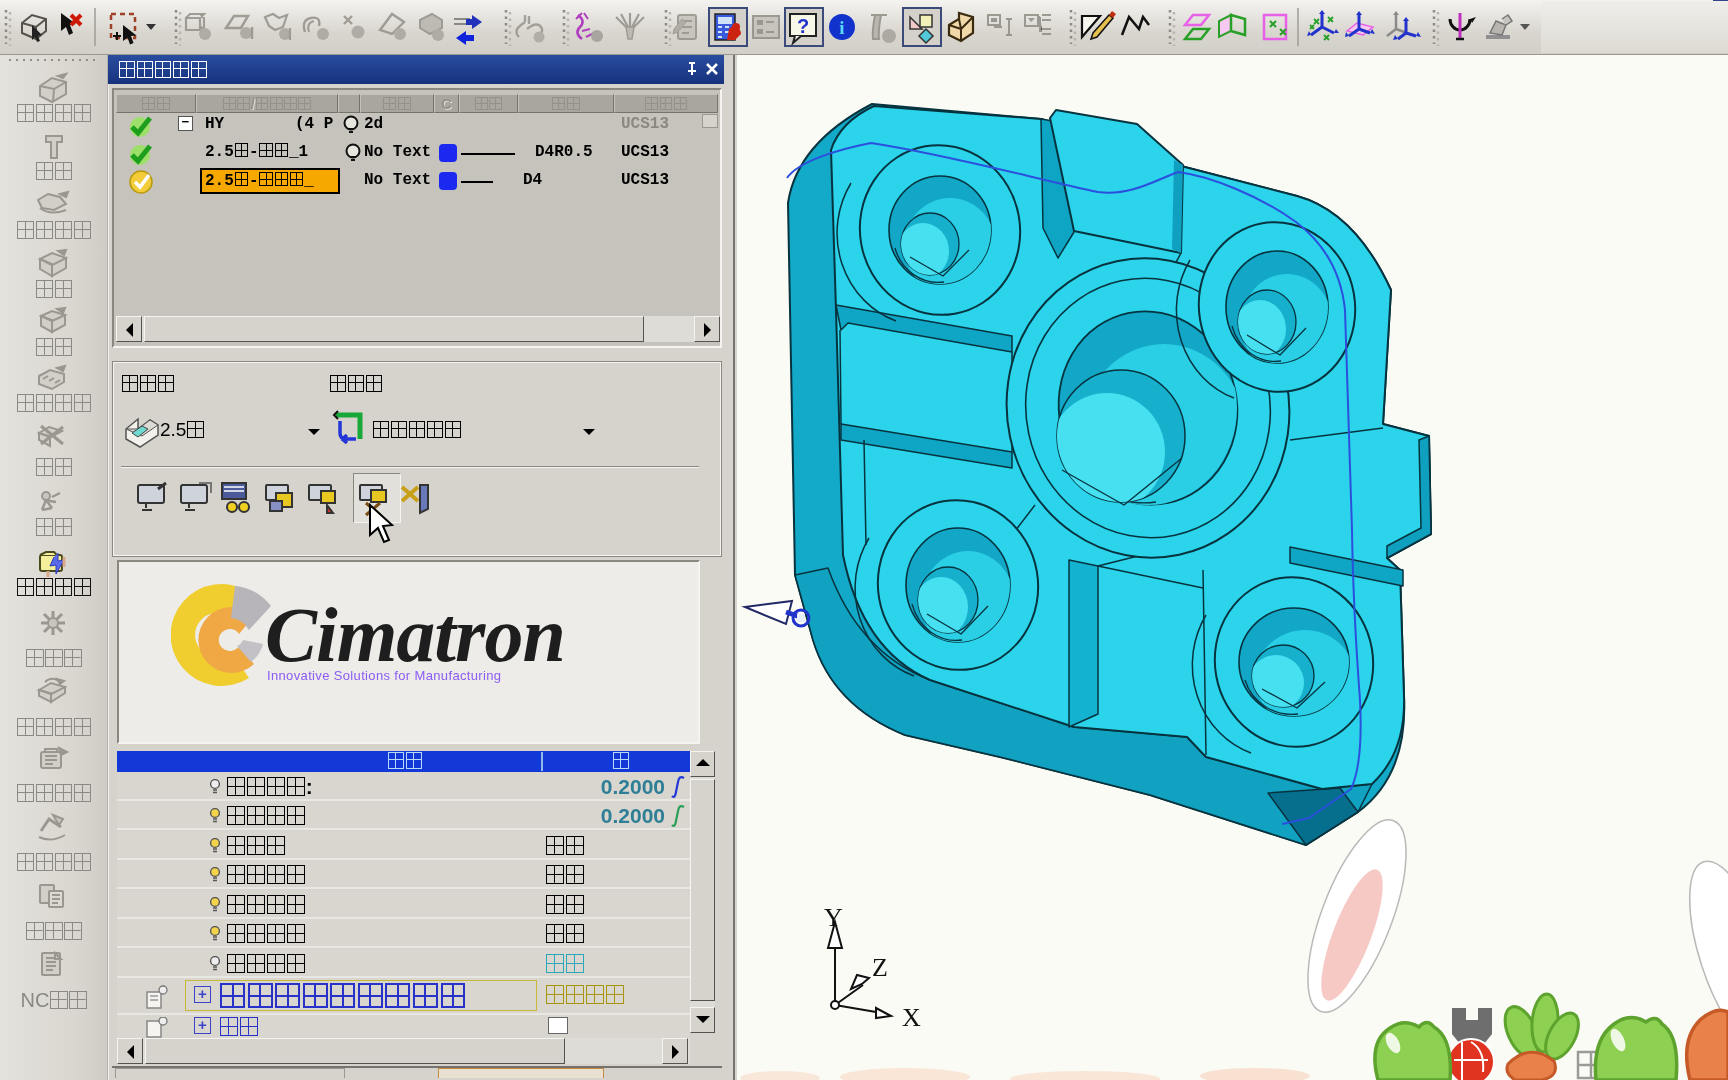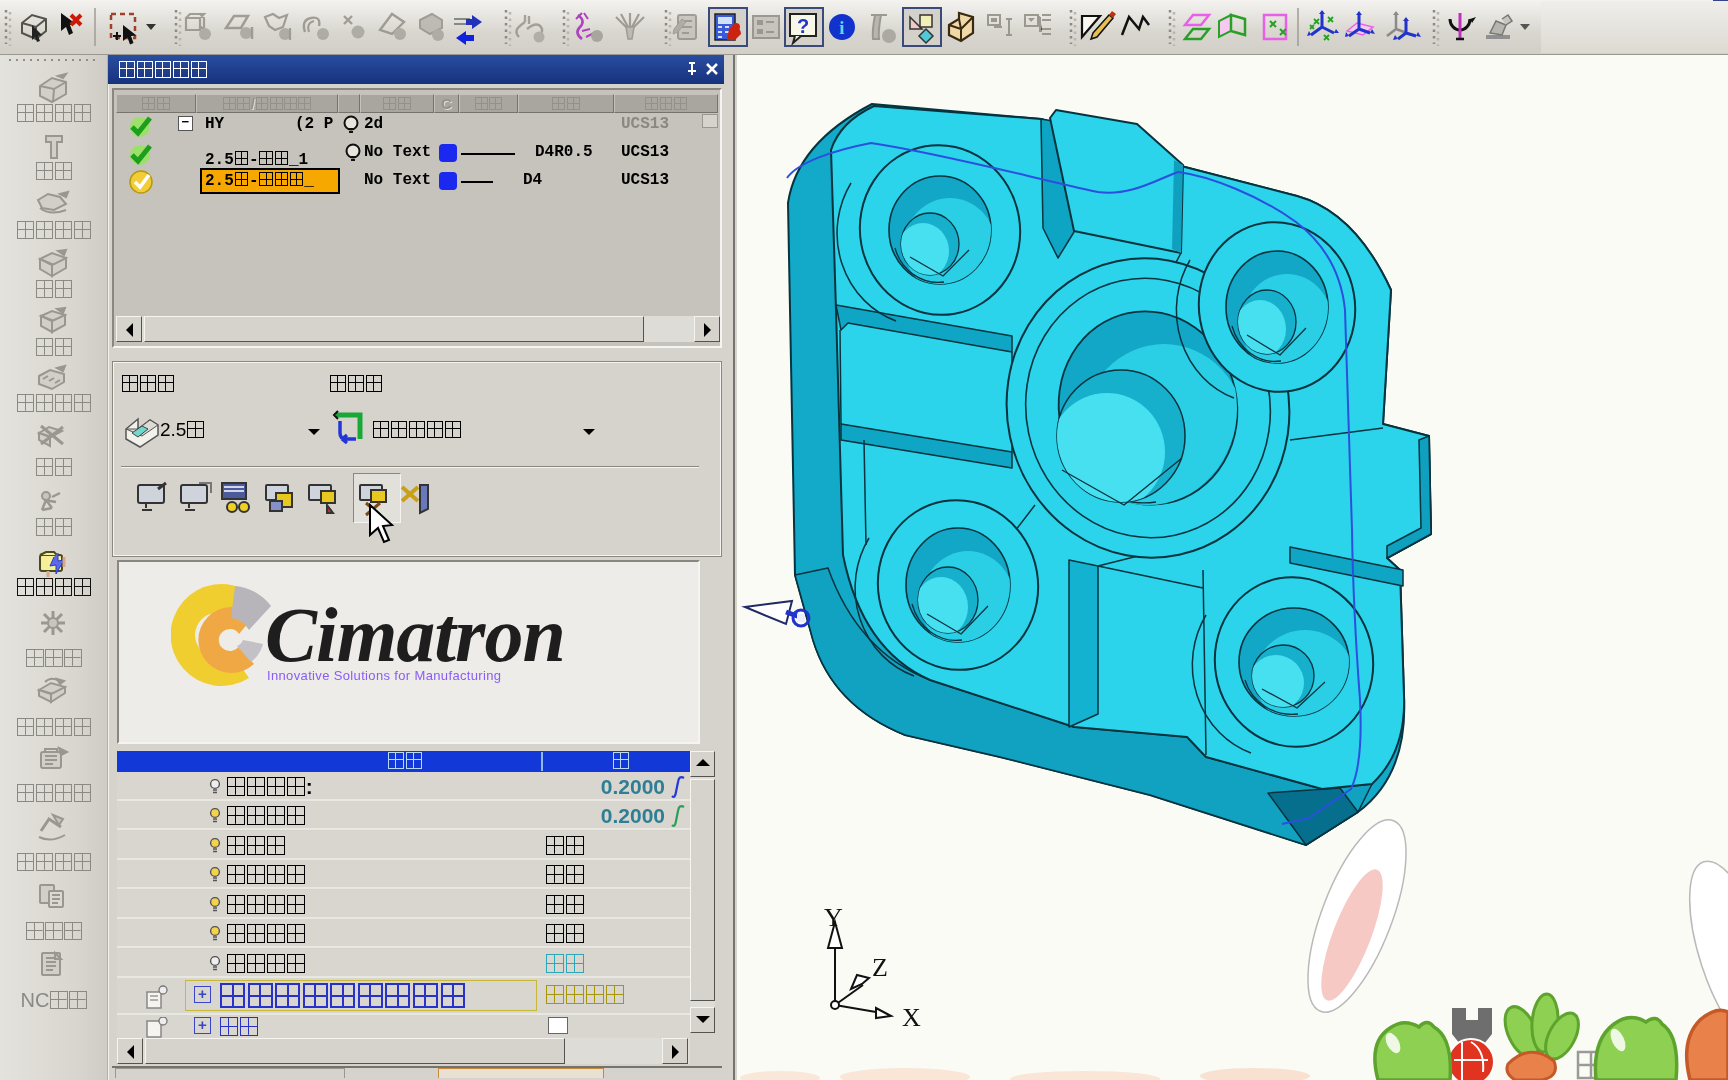--- a/index.html
+++ b/index.html
@@ -337,34 +337,34 @@
  <div class="hcell" style="left:404px;width:96px"><span class="k"></span><span class="k"></span></div>
  <div class="hcell" style="left:500px;width:104px"><span class="k"></span><span class="k"></span><span class="k"></span></div>
  <div class="abs" style="left:588px;top:24px;width:16px;height:14px;background:#d6d3cc;border:1px solid #9a978f"></div>
  <div class="trow" style="top:22px">
   <svg class="abs" style="left:12px;top:1px" width="26" height="26" viewBox="0 0 26 26">
           <circle cx="12" cy="14" r="10" fill="#9ce06a"></circle>
           <path d="M4 14 L10 20 L22 5" stroke="#1d9e1d" stroke-width="5" fill="none"></path>
         </svg>
   <span class="abs" style="left:62px;top:4px;width:15px;height:15px;background:#fff;border:1px solid #555;line-height:12px;text-align:center;font-size:13px">−</span>
   <span class="abs" style="left:89px;top:3px">HY</span>
-        <span class="abs" style="left:179px;top:3px">(2 P</span>
+        <span class="abs" style="left:179px;top:3px">(4 P</span>
   <svg class="abs" style="left:226px;top:3px" width="18" height="22" viewBox="0 0 18 22">
           <circle cx="9" cy="8" r="6.5" fill="#e8e5de" stroke="#111" stroke-width="2"></circle>
           <path d="M6 14 h6 M7 17 h4" stroke="#111" stroke-width="2"></path>
         </svg>
   <span class="abs" style="left:248px;top:3px">2d</span>
   <span class="abs" style="left:505px;top:3px;color:#8b8880">UCS13</span>
  </div>
  <div class="trow" style="top:50px">
   <svg class="abs" style="left:12px;top:1px" width="26" height="26" viewBox="0 0 26 26">
           <circle cx="12" cy="14" r="10" fill="#9ce06a"></circle>
           <path d="M4 14 L10 20 L22 5" stroke="#1d9e1d" stroke-width="5" fill="none"></path>
         </svg>
-  <span class="abs" style="left:89px;top:11px">2.5<span class="k"></span>-<span class="k"></span><span class="k"></span>_1</span>
+  <span class="abs" style="left:89px;top:3px">2.5<span class="k"></span>-<span class="k"></span><span class="k"></span>_1</span>
   <svg class="abs" style="left:228px;top:3px" width="18" height="22" viewBox="0 0 18 22">
           <circle cx="9" cy="8" r="6.5" fill="#e8e5de" stroke="#111" stroke-width="2"></circle>
           <path d="M6 14 h6 M7 17 h4" stroke="#111" stroke-width="2"></path>
         </svg>
   <span class="abs" style="left:248px;top:3px">No Text</span>
   <span class="abs" style="left:323px;top:4px;width:18px;height:18px;background:#1a28f0;border-radius:4px"></span>
   <span class="abs" style="left:345px;top:13px;width:54px;height:2px;background:#000"></span>
   <span class="abs" style="left:419px;top:3px">D4R0.5</span>
   <span class="abs" style="left:505px;top:3px">UCS13</span>
  </div>

